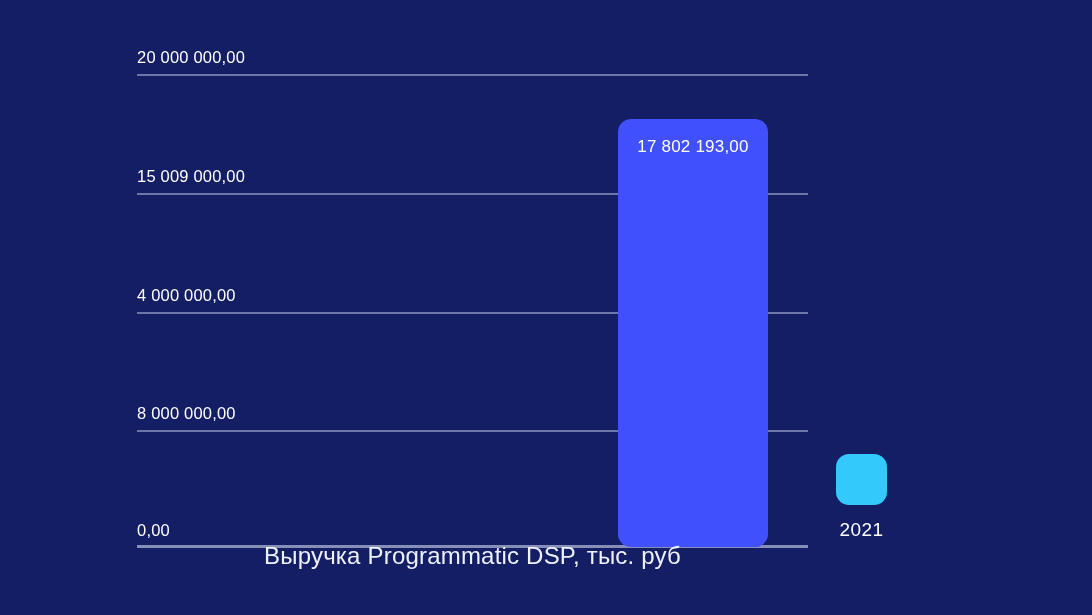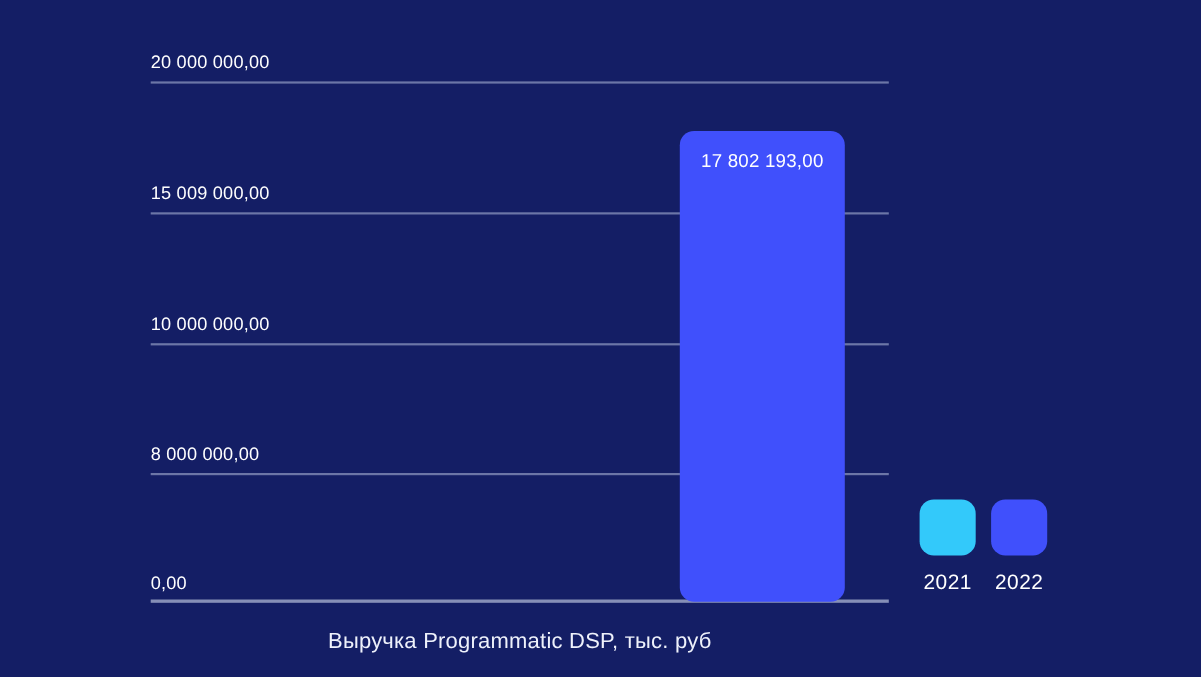--- a/index.html
+++ b/index.html
@@ -95,36 +95,36 @@
     margin-top: 14px;
     color: #ffffff;
     font-size: 19px;
     letter-spacing: .4px;
   }
 
   
   .chart-title {
     position: absolute;
     left: 0;
-    top: 572px;
+    top: 542px;
     width: 945px;
     text-align: center;
     color: #eef1fb;
-    font-size: 20px;
+    font-size: 24px;
     letter-spacing: .2px;
   }
 </style>
 </head>
 <body>
 
 <div id="chart-root">
 
   <div class="ytick-label" style="top:74px">20 000 000,00</div>
   <div class="ytick-label" style="top:193px">15 009 000,00</div>
-  <div class="ytick-label" style="top:312px">10 000 000,00</div>
+  <div class="ytick-label" style="top:312px">4 000 000,00</div>
   <div class="ytick-label" style="top:430px">8 000 000,00</div>
   <div class="ytick-label" style="top:547px">0,00</div>
 
   <div class="plot">
 
     <div class="gridline" style="top:0px"></div>
     <div class="gridline" style="top:119px"></div>
     <div class="gridline" style="top:238px"></div>
     <div class="gridline" style="top:356px"></div>
     <div class="gridline baseline" style="top:471px"></div>
@@ -134,21 +134,17 @@
       <div class="bar-label" style="color:#FFFFFF">17 802 193,00</div>
     </div>
 
   </div>
 
   <div class="legend">
     <div class="legend-item">
       <div class="legend-swatch" style="background:#33C9FA"></div>
       <div class="legend-label">2021</div>
     </div>
-    <div class="legend-item">
-      <div class="legend-swatch" style="background:#4050FC"></div>
-      <div class="legend-label">2022</div>
-    </div>
   </div>
 
   <div class="chart-title">Выручка Programmatic DSP, тыс. руб</div>
 
 </div>
 
 </body></html>

